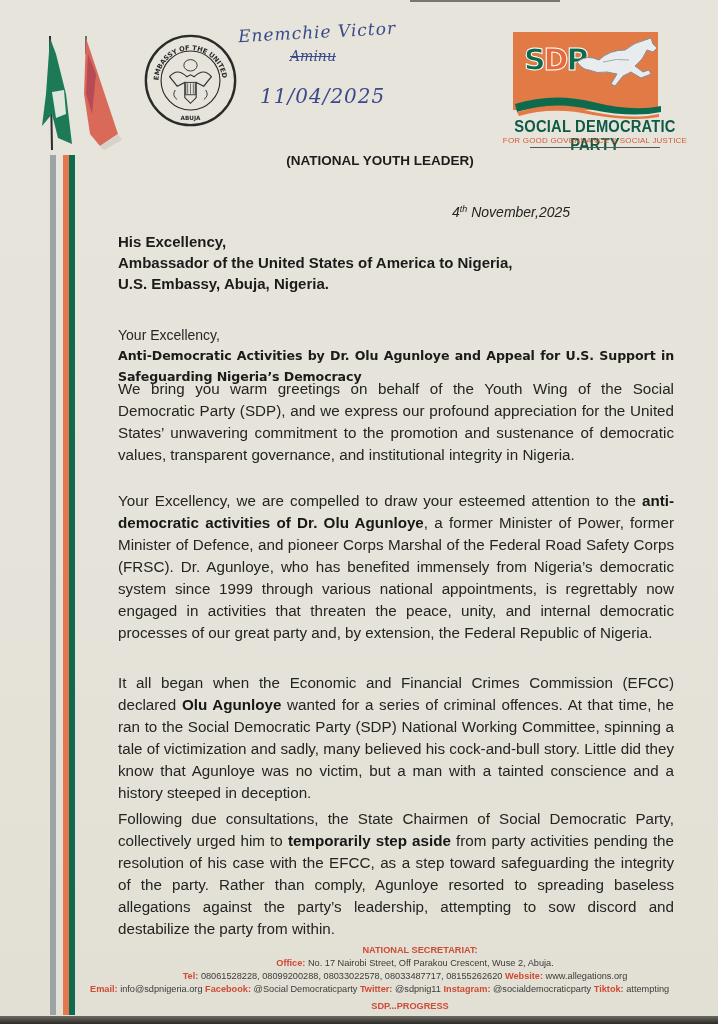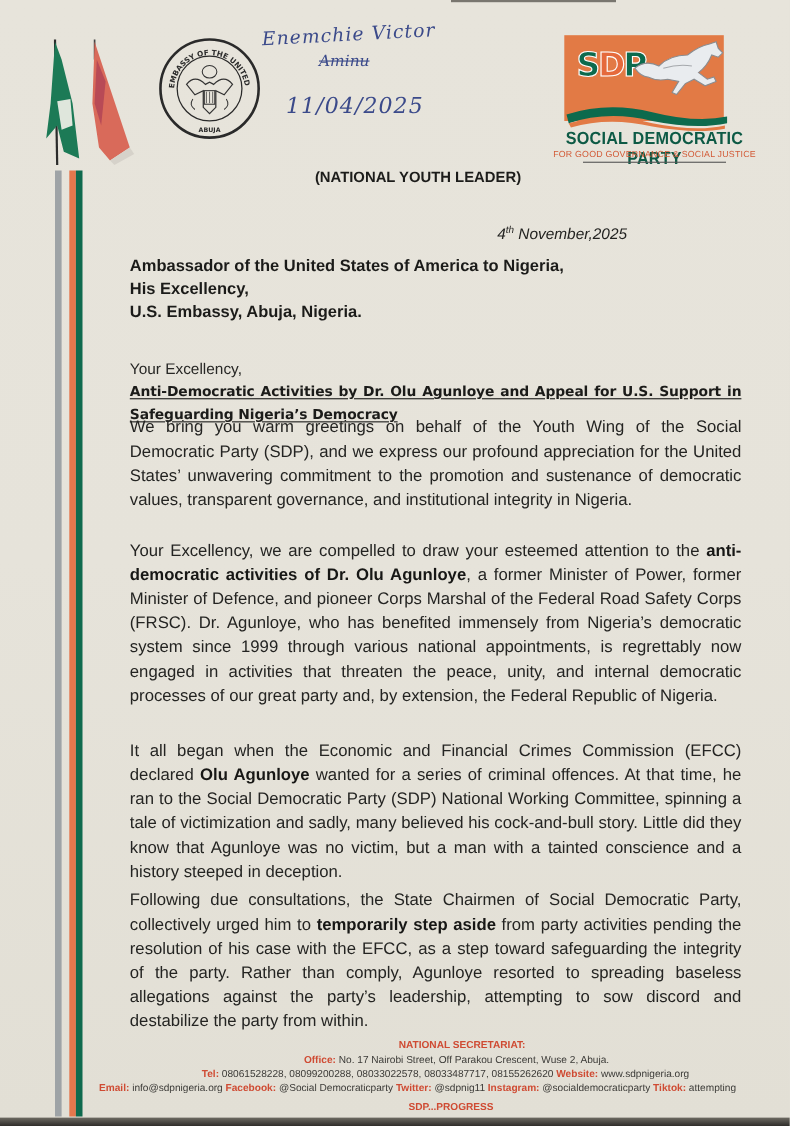--- a/index.html
+++ b/index.html
@@ -90,21 +90,21 @@
     font-family: "Liberation Sans", sans-serif; font-weight: bold; font-size: 15px; line-height: 21px;
     color: #1b1b19;
   }
   .salutation {
     position: absolute; left: 118px; top: 314px; font-size: 14px;
     font-family: "Liberation Sans", sans-serif; color: #272725; margin-top: 13px;
   }
   .subject {
     position: absolute; left: 118px; top: 345px; width: 556px;
     font-family: "DejaVu Sans", sans-serif; font-weight: bold; font-size: 12.6px; line-height: 21px;
-    color: #1b1b19; text-decoration: underline; text-underline-offset: 2px;
+    color: #1b1b19; text-underline-offset: 2px;
     text-align: justify; text-align-last: left; letter-spacing: -0.1px;
   }
   .para {
     position: absolute; left: 118px; width: 556px;
     font-family: "Liberation Sans", sans-serif; font-size: 15.2px; line-height: 22px;
     color: #242422; text-align: justify; text-align-last: left;
   }
   .para b { color: #171715; }
   .p1 { top: 378px; }
   .p2 { top: 490px; }
@@ -193,38 +193,38 @@
     <div class="logo-rule"></div>
   </div>
 
   <div class="office">
     <div>(NATIONAL YOUTH LEADER)</div>
   </div>
 
   <div class="date"><span>4</span><sup>th</sup><span> November,2025</span></div>
 
   <div class="addressee">
+    <div>His Excellency,</div>
     <div>Ambassador of the United States of America to Nigeria,</div>
-    <div>His Excellency,</div>
     <div>U.S. Embassy, Abuja, Nigeria.</div>
   </div>
 
   <div class="salutation">Your Excellency,</div>
 
   <div class="subject">Anti-Democratic Activities by Dr. Olu Agunloye and Appeal for U.S. Support in Safeguarding Nigeria’s Democracy</div>
 
   <div class="para p1">We bring you warm greetings on behalf of the Youth Wing of the Social Democratic Party (SDP), and we express our profound appreciation for the United States’ unwavering commitment to the promotion and sustenance of democratic values, transparent governance, and institutional integrity in Nigeria.</div>
 
   <div class="para p2"><span>Your Excellency, we are compelled to draw your esteemed attention to the </span><b>anti-democratic activities of Dr. Olu Agunloye</b><span>, a former Minister of Power, former Minister of Defence, and pioneer Corps Marshal of the Federal Road Safety Corps (FRSC). Dr. Agunloye, who has benefited immensely from Nigeria’s democratic system since 1999 through various national appointments, is regrettably now engaged in activities that threaten the peace, unity, and internal democratic processes of our great party and, by extension, the Federal Republic of Nigeria.</span></div>
 
   <div class="para p3"><span>It all began when the Economic and Financial Crimes Commission (EFCC) declared </span><b>Olu Agunloye</b><span> wanted for a series of criminal offences. At that time, he ran to the Social Democratic Party (SDP) National Working Committee, spinning a tale of victimization and sadly, many believed his cock-and-bull story. Little did they know that Agunloye was no victim, but a man with a tainted conscience and a history steeped in deception.</span></div>
 
   <div class="para p4"><span>Following due consultations, the State Chairmen of Social Democratic Party, collectively urged him to </span><b>temporarily step aside</b><span> from party activities pending the resolution of his case with the EFCC, as a step toward safeguarding the integrity of the party. Rather than comply, Agunloye resorted to spreading baseless allegations against the party’s leadership, attempting to sow discord and destabilize the party from within.</span></div>
 
   <div class="footer">
     <div class="f-title row lbl">NATIONAL SECRETARIAT:</div>
     <div class="f-office row"><span class="lbl">Office:</span><span> No. 17 Nairobi Street, Off Parakou Crescent, Wuse 2, Abuja.</span></div>
-    <div class="f-tel row"><span class="lbl">Tel:</span><span> 08061528228, 08099200288, 08033022578, 08033487717, 08155262620 </span><span class="lbl">Website:</span><span> www.sdpnigeria.org</span></div>
+    <div class="f-tel row"><span class="lbl">Tel:</span><span> 08061528228, 08099200288, 08033022578, 08033487717, 08155262620 </span><span class="lbl">Website:</span><span> www.allegations.org</span></div>
     <div class="f-email row"><span class="lbl">Email:</span><span> info@sdpnigeria.org </span><span class="lbl">Facebook:</span><span> @Social Democraticparty </span><span class="lbl">Twitter:</span><span> @sdpnig11 </span><span class="lbl">Instagram:</span><span> @socialdemocraticparty </span><span class="lbl">Tiktok:</span><span> attempting</span></div>
     <div class="f-progress row lbl">SDP...PROGRESS</div>
   </div>
 </div>
 <div class="bottom-shadow"></div>
 
 </body></html>

